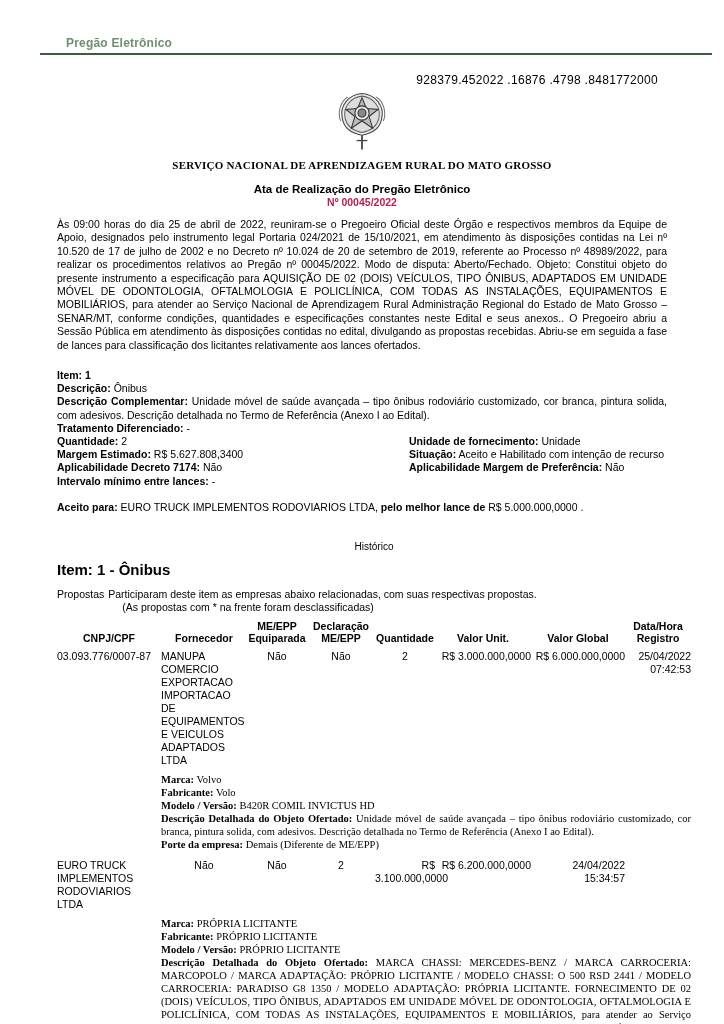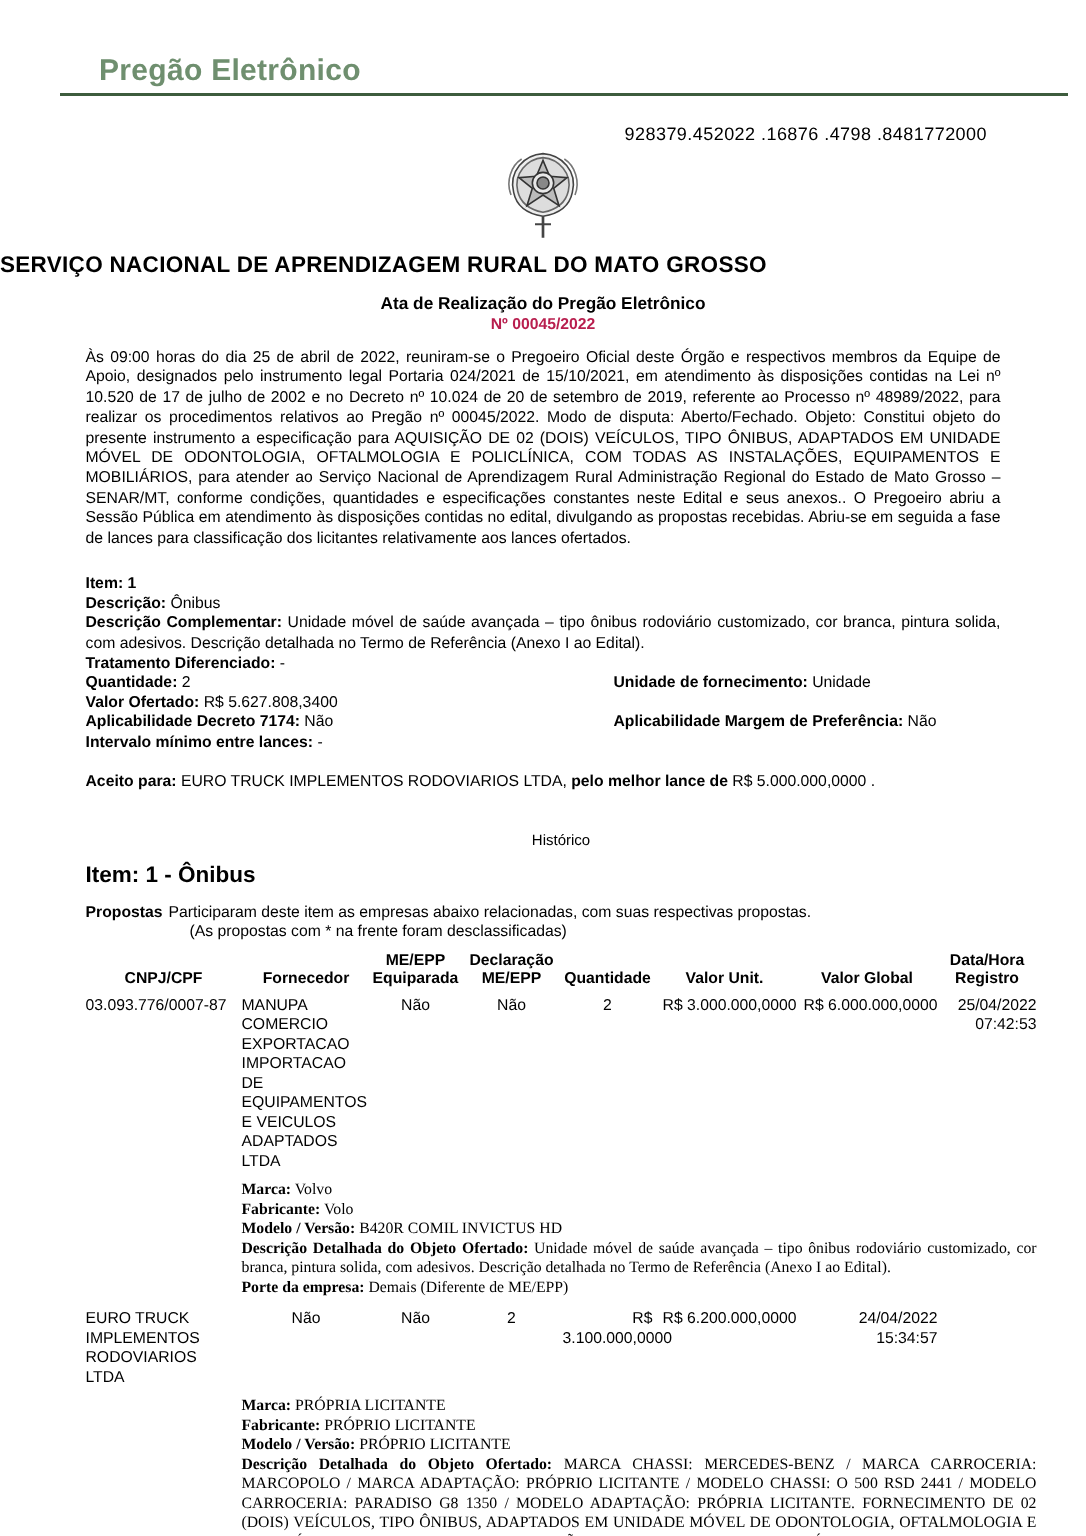--- a/index.html
+++ b/index.html
@@ -8,48 +8,48 @@
     font-family:"Liberation Sans",sans-serif;
     color:#000;
     -webkit-font-smoothing:antialiased;
   }
   .page{position:relative;width:724px;height:1024px;background:#fff;overflow:hidden;}
   .b{font-weight:bold;}
   .pre{white-space:pre-line;}
 
   
   .brand{margin:36px 12px 0 40px;border-bottom:2px solid #3d5c3d;padding-bottom:3px;}
-  .brand-title{color:#6f8f6f;font-size:20px;font-weight:bold;padding-left:26px;letter-spacing:.2px;}
+  .brand-title{color:#6f8f6f;font-size:12px;font-weight:bold;padding-left:26px;letter-spacing:.2px;}
 
   
   .reg-code{margin:18px 66px 0 0;text-align:right;font-size:12px;font-weight:normal;letter-spacing:.3px;}
 
   
   .coa-wrap{text-align:center;margin-top:2px;height:66px;}
 
-  .org-name{font-size:15px;font-weight:bold;margin-top:4px;letter-spacing:.2px;}
+  .org-name{text-align:center;font-size:11px;font-weight:bold;margin-top:4px;letter-spacing:.2px;font-family:Liberation Serif, serif;}
   .doc-title{text-align:center;font-size:11.5px;font-weight:bold;margin-top:12px;}
   .doc-number{text-align:center;font-size:10.5px;font-weight:bold;color:#b81e4e;margin-top:1px;}
 
   .content{padding:0 33px 0 57px;}
 
   .intro{margin-top:10px;font-size:10.5px;line-height:13.4px;text-align:justify;margin-right:24px;}
 
   
   .item-section{margin-top:17px;font-size:10.5px;line-height:13.2px;}
   .fline{text-align:justify;margin-right:24px;}
   .two-col{display:grid;grid-template-columns:352px 1fr;}
   .accepted{margin-top:13px;font-size:10.5px;}
 
   .historico-title{text-align:center;font-weight:normal;font-size:10px;margin-top:28px;}
   .hist-item{font-weight:bold;font-size:15px;margin-top:9px;}
 
   
   .proposals-head{margin-top:10px;font-size:10.5px;display:flex;}
-  .proposals-head .lbl{font-weight:bold;margin-right:4px;}
+  .proposals-head .lbl{font-weight:normal;margin-right:4px;}
   .proposals-head .txt{line-height:13px;}
   .proposals-head .note{padding-left:14px;}
 
   .ptable{margin-top:6px;font-size:10.5px;}
   .prow{display:grid;grid-template-columns:104px 86px 60px 68px 60px 96px 94px 66px;}
   .phead{font-weight:bold;text-align:center;line-height:12.5px;align-items:end;margin-bottom:5px;}
   .phead > div{align-self:end;}
   .pcell{line-height:13px;}
   .c-cnpj{text-align:left;}
   .c-forn{padding-right:8px;}
@@ -113,22 +113,26 @@
           <span class="b">Quantidade:</span>
           <span>2</span>
         </div>
         <div>
           <span class="b">Unidade de fornecimento:</span>
           <span>Unidade</span>
         </div>
       </div>
       <div class="two-col">
         <div>
-          <span class="b">Valor Ofertado:</span>
+          <span class="b">Margem Estimado:</span>
           <span>R$ 5.627.808,3400</span>
+        </div>
+        <div>
+          <span class="b">Situação:</span>
+          <span>Aceito e Habilitado com intenção de recurso</span>
         </div>
       </div>
       <div class="two-col">
         <div>
           <span class="b">Aplicabilidade Decreto 7174:</span>
           <span>Não</span>
         </div>
         <div>
           <span class="b">Aplicabilidade Margem de Preferência:</span>
           <span>Não</span>

